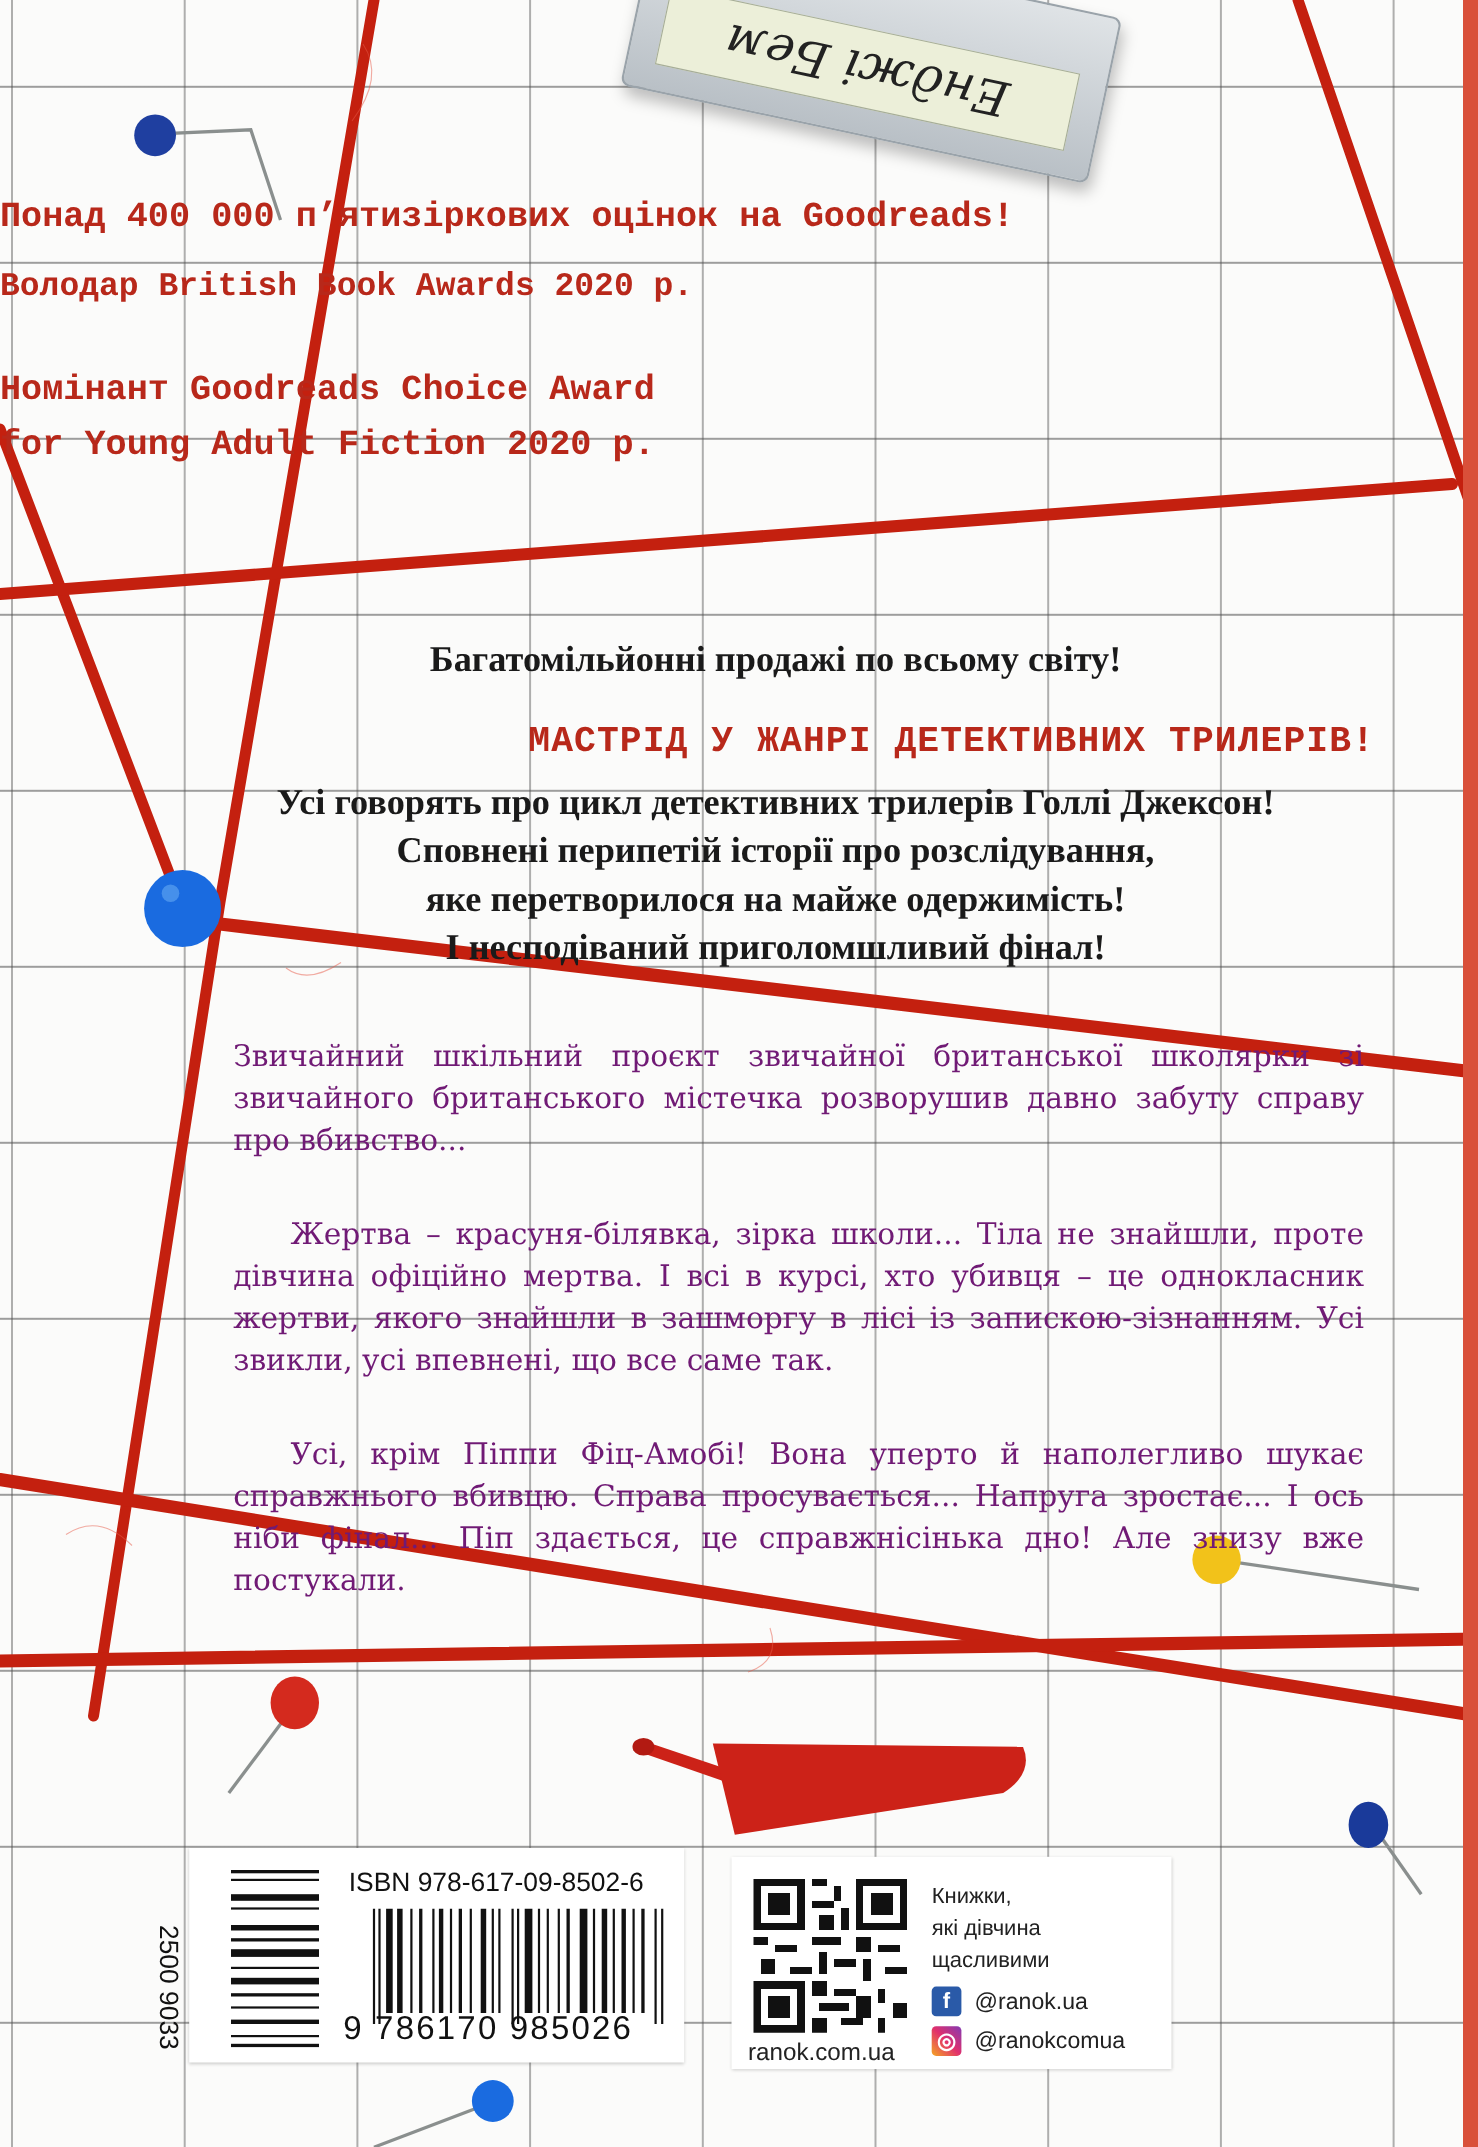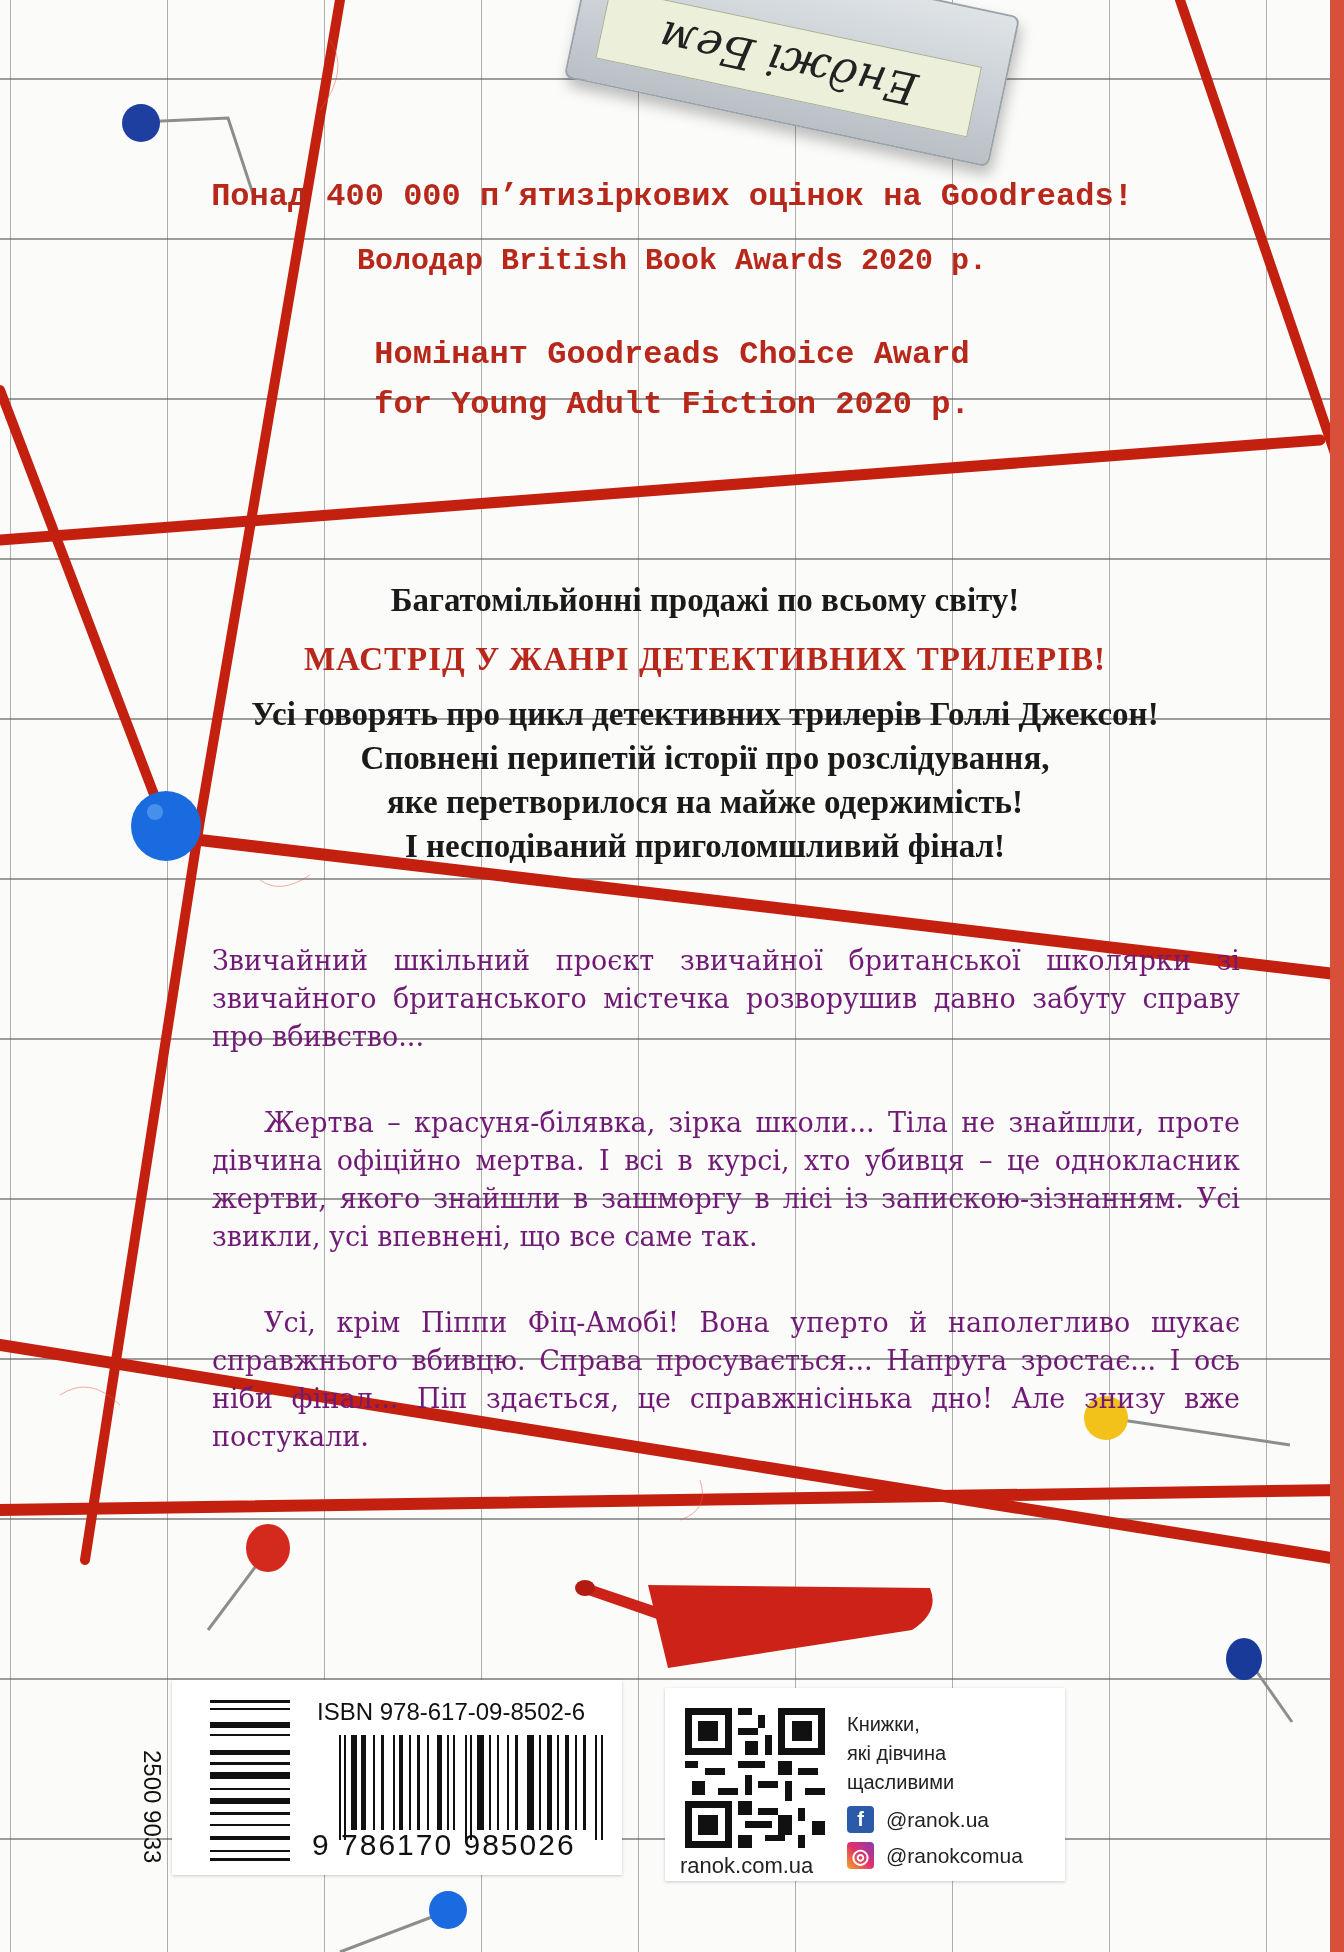--- a/index.html
+++ b/index.html
@@ -9,26 +9,26 @@
       linear-gradient(to bottom, rgba(80,80,80,0.55) 2px, transparent 2px),
       linear-gradient(to right, rgba(80,80,80,0.45) 1.5px, transparent 1.5px);
     background-size: 100% 160px, 157px 100%;
     background-position: 0 78px, 10px 0;
   }
   .spine { position:absolute; top:0; right:0; width:14px; height:100%; background:#d9503a; }
   svg.deco { position:absolute; inset:0; }
   .nameplate { position:absolute; left:575px; top:-30px; width:430px; height:150px; transform:rotate(12deg); background:linear-gradient(#dfe3e6,#b9c0c6); border:2px solid #9aa3aa; border-radius:8px; box-shadow:4px 8px 14px rgba(0,0,0,0.25); }
   .nameplate .label { position:absolute; left:25px; right:25px; top:55px; height:70px; background:#ecefd9; border:1px solid #a6ad98; display:flex; align-items:center; justify-content:center; }
   .nameplate .label span { display:block; transform:rotate(180deg); font-family:"DejaVu Serif", serif; font-style:italic; font-size:44px; color:#222; }
-  .typewriter { position:absolute; left:0; width:1344px; text-align:center; font-family:"Liberation Mono", monospace; color:#b8281a; font-weight:bold; }
+  .typewriter { position:absolute; left:0; width:1344px; font-family:"Liberation Mono", monospace; color:#b8281a; font-weight:bold; }
   .tw1 { top:178px; font-size:32px; }
   .tw2 { top:244px; font-size:30px; }
   .tw3 { top:330px; font-size:32px; line-height:50px; }
   .bold-block { position:absolute; left:160px; width:1090px; top:578px; text-align:center; font-family:"Liberation Serif", serif; font-weight:bold; color:#1a1a1a; font-size:33px; line-height:44px; }
-  .bold-block .red { font-family:Liberation Serif, serif; color:#b8281a; font-size:33px; letter-spacing:1px; margin:14px 0 10px; line-height:46px; }
+  .bold-block .red { font-family:Liberation Mono, monospace; color:#b8281a; font-size:33px; letter-spacing:1px; margin:30px 0 10px; line-height:46px;text-align:right; }
   .body-text { position:absolute; left:212px; width:1028px; top:942px; font-family:"DejaVu Serif", serif; font-size:27px; line-height:38px; color:#701a75; text-align:justify; }
   .body-text p { margin:0; }
   .body-text p + p { text-indent:52px;margin-top:48px; }
   .barcode-box { position:absolute; left:172px; top:1680px; width:450px; height:195px; background:#fff; box-shadow:0 1px 3px rgba(0,0,0,0.2); }
   .isbn { position:absolute; left:145px; top:18px; font-family:"Liberation Sans", sans-serif; font-size:24px; color:#111; }
   .bars { position:absolute; left:165px; top:55px; width:270px; height:105px; }
   .bars-digits { position:absolute; left:140px; top:148px; font-family:"Liberation Sans", sans-serif; font-size:30px; letter-spacing:2px; color:#111; }
   .addon { position:absolute; left:10px; top:20px; width:120px; height:170px; }
   .addon-digits { position:absolute; left:-6px; top:70px; transform:rotate(90deg); transform-origin:left top; font-family:"Liberation Sans", sans-serif; font-size:24px; color:#111; white-space:nowrap; }
   .pub-box { position:absolute; left:665px; top:1688px; width:400px; height:193px; background:#fff; box-shadow:0 1px 3px rgba(0,0,0,0.2); }

